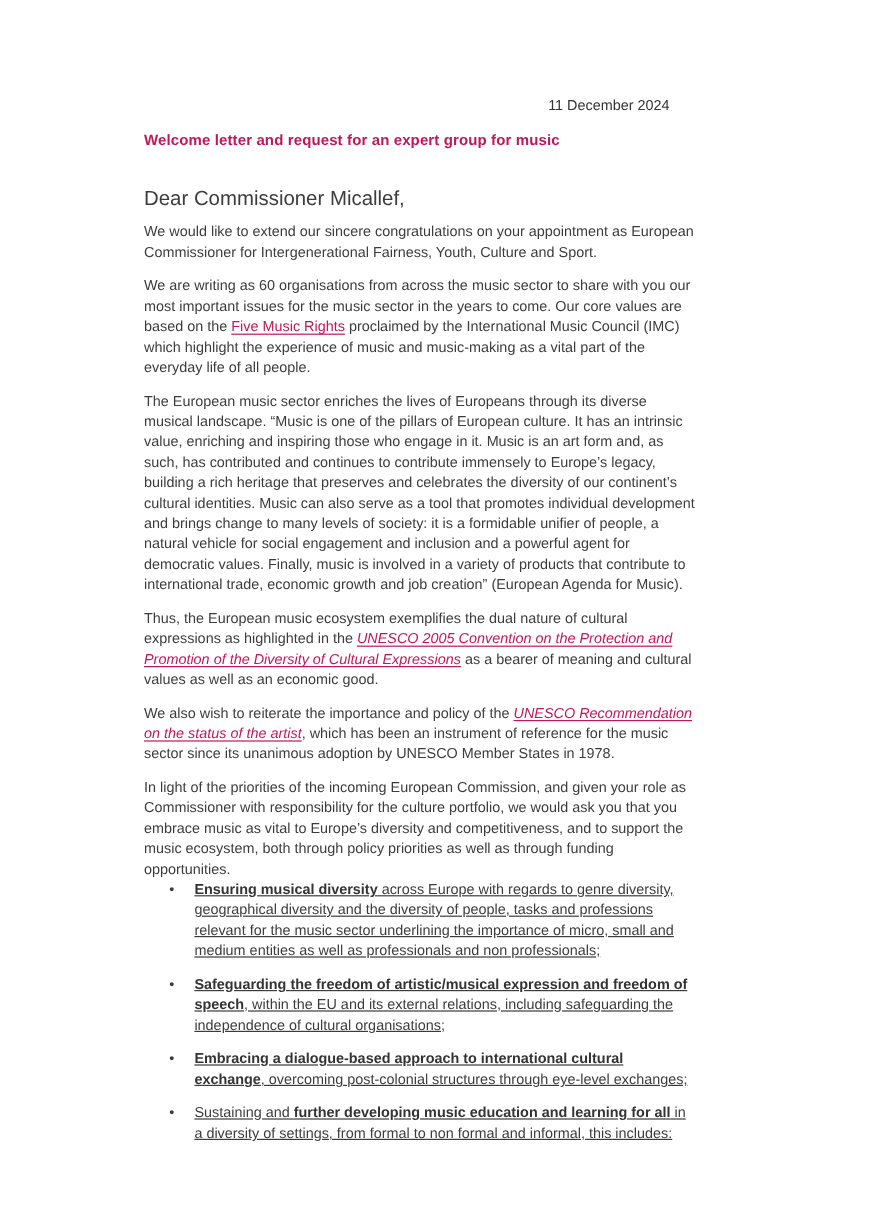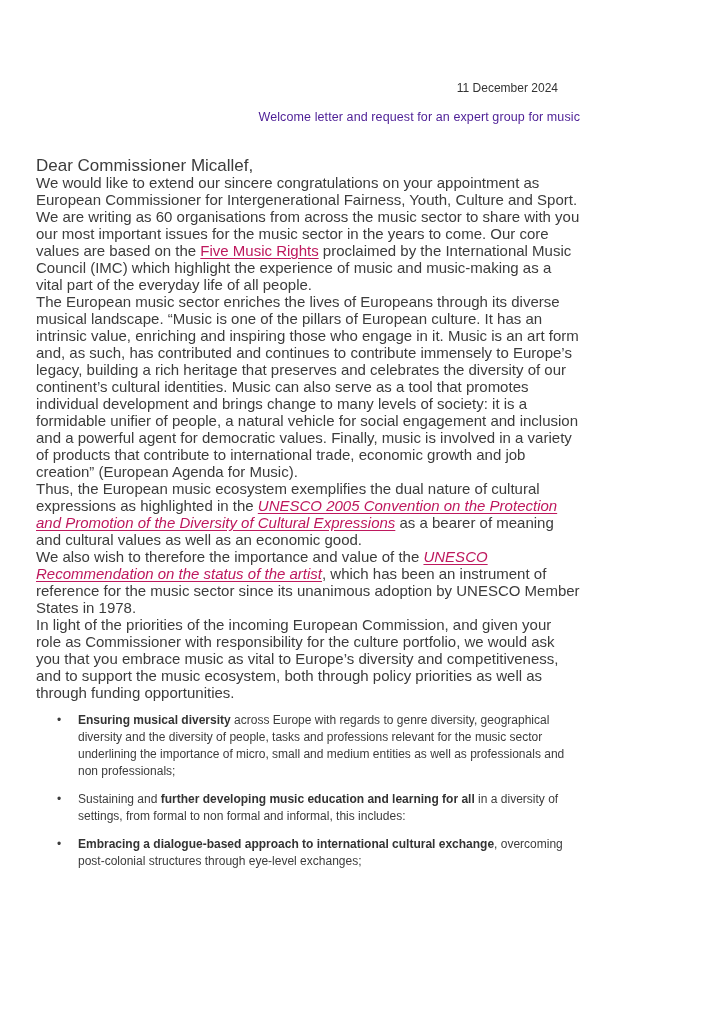--- a/index.html
+++ b/index.html
@@ -8,53 +8,53 @@
     width: 724px;
     height: 1024px;
     overflow: hidden;
     font-family: "Liberation Sans", "DejaVu Sans", sans-serif;
     color: #3c3c3c;
   }
   .page {
     width: 657px;
     height: 1024px;
     background: #ffffff;
-    padding: 80px 77px 0 36px;
+    padding: 80px 77px 0 120px;
     overflow: hidden;
   }
   .date-line {
     text-align: right;
     padding-right: 22px;
     font-size: 12px;
     line-height: 17px;
     color: #333333;
   }
   .letter-title {
     margin-top: 12px;
     font-size: 12.5px;
     line-height: 17px;
-    font-weight: 400;
-    color: #4c1d95;
+    font-weight: 700;
+    color: #be185d;
     letter-spacing: 0.1px;
-    text-align: right;
   }
   .salutation {
     margin-top: 31px;
     font-size: 17px;
     line-height: 17px;
   }
   p.para {
-    font-size: 15px;
+    margin-top: 11px;
+    font-size: 12px;
     line-height: 17px;
     color: #3c3c3c;
   }
   ul.bullet-list {
-    margin-top: 11px;
     list-style: none;
     padding-left: 42px;
+    text-decoration: underline;
   }
   ul.bullet-list li {
     position: relative;
     margin-bottom: 11px;
     font-size: 12px;
     line-height: 17px;
   }
   ul.bullet-list li::before {
     content: "\2022";
     position: absolute;
@@ -93,33 +93,36 @@
 
   <p class="para">
     <span>The European music sector enriches the lives of Europeans through its diverse musical landscape. “Music is one of the pillars of European culture. It has an intrinsic value, enriching and inspiring those who engage in it. Music is an art form and, as such, has contributed and continues to contribute immensely to Europe’s legacy, building a rich heritage that preserves and celebrates the diversity of our continent’s cultural identities. Music can also serve as a tool that promotes individual development and brings change to many levels of society: it is a formidable unifier of people, a natural vehicle for social engagement and inclusion and a powerful agent for democratic values. Finally, music is involved in a variety of products that contribute to international trade, economic growth and job creation” (European Agenda for Music).</span>
   </p>
 
   <p class="para">
     <span>Thus, the European music ecosystem exemplifies the dual nature of cultural expressions as highlighted in the </span><a class="lnk it">UNESCO 2005 Convention on the Protection and Promotion of the Diversity of Cultural Expressions</a><span> as a bearer of meaning and cultural values as well as an economic good.</span>
   </p>
 
   <p class="para">
-    <span>We also wish to therefore the importance and value of the </span><a class="lnk it">UNESCO Recommendation on the status of the artist</a><span>, which has been an instrument of reference for the music sector since its unanimous adoption by UNESCO Member States in 1978.</span>
+    <span>We also wish to reiterate the importance and policy of the </span><a class="lnk it">UNESCO Recommendation on the status of the artist</a><span>, which has been an instrument of reference for the music sector since its unanimous adoption by UNESCO Member States in 1978.</span>
   </p>
 
   <p class="para">
     <span>In light of the priorities of the incoming European Commission, and given your role as Commissioner with responsibility for the culture portfolio, we would ask you that you embrace music as vital to Europe’s diversity and competitiveness, and to support the music ecosystem, both through policy priorities as well as through funding opportunities.</span>
   </p>
 
 
   <ul class="bullet-list">
     <li>
       <span class="b">Ensuring musical diversity</span><span> across Europe with regards to genre diversity, geographical diversity and the diversity of people, tasks and professions relevant for the music sector underlining the importance of micro, small and medium entities as well as professionals and non professionals;</span>
     </li>
     <li>
-      <span>Sustaining and </span><span class="b">further developing music education and learning for all</span><span> in a diversity of settings, from formal to non formal and informal, this includes:</span>
+      <span class="b">Safeguarding the freedom of artistic/musical expression and freedom of speech</span><span>, within the EU and its external relations, including safeguarding the independence of cultural organisations;</span>
     </li>
     <li>
       <span class="b">Embracing a dialogue-based approach to international cultural exchange</span><span>, overcoming post-colonial structures through eye-level exchanges;</span>
+    </li>
+    <li>
+      <span>Sustaining and </span><span class="b">further developing music education and learning for all</span><span> in a diversity of settings, from formal to non formal and informal, this includes:</span>
     </li>
   </ul>
 
 </div>
 
 </body></html>

